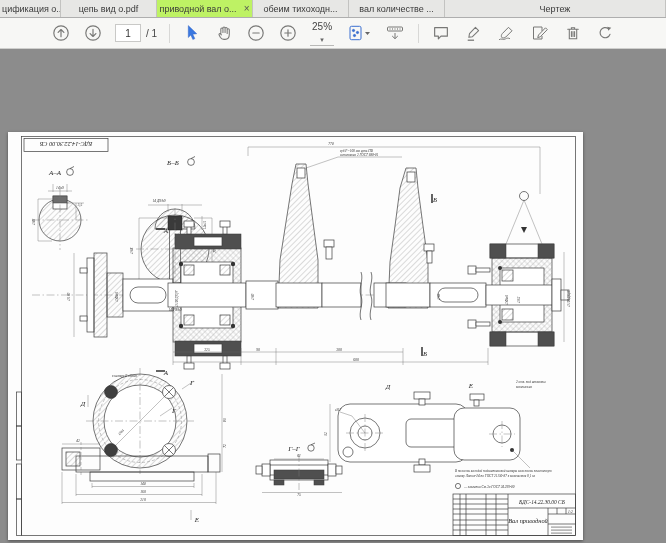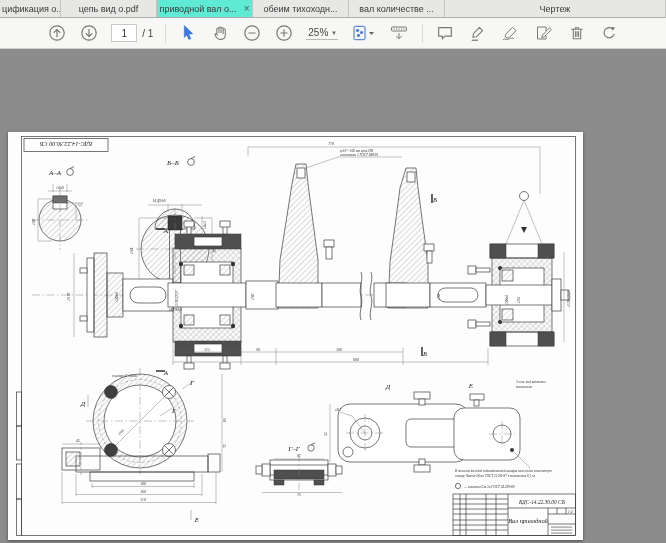--- a/index.html
+++ b/index.html
@@ -5,33 +5,33 @@
   html,body{margin:0;padding:0;}
   body{width:666px;height:543px;overflow:hidden;background:#8c8c8c;
        font-family:"Liberation Sans",sans-serif;-webkit-font-smoothing:antialiased;}
   
   .tabbar{height:17px;display:flex;background:#d2d2d0;border-bottom:1px solid #aeaeae;}
   .tab{background:#e7e7e5;border-right:1px solid #c3c3c1;color:#3a3a3a;font-size:9px;
        display:flex;align-items:center;justify-content:center;gap:5px;
        white-space:nowrap;overflow:hidden;width:95px;flex:0 0 auto;cursor:default;}
   .tab.first{width:58px;justify-content:flex-start;padding-left:2px;}
   .tab.last{flex:1 1 auto;}
-  .tab.active{background:#5eead4;}
+  .tab.active{background:#bef264;}
   .tab .close{color:#555;font-size:10px;line-height:1;margin-left:2px;}
   
   .toolbar{height:30px;background:#f7f7f5;border-bottom:1px solid #cfcfcd;
            display:flex;align-items:center;justify-content:center;gap:12px;}
   .tb{background:none;border:none;padding:1px;margin:0;display:flex;align-items:center;cursor:pointer;}
   .tb svg{display:block;}
   .sep{width:1px;height:19px;background:#d8d8d6;}
   .pagebox{display:flex;align-items:center;gap:5px;font-size:10px;color:#444;}
   .pagenum{width:24px;height:16px;font-size:10px;text-align:center;border:1px solid #c9c9c7;
            background:#fff;color:#333;padding:0;}
   .zoomlevel{display:flex;align-items:center;gap:4px;font-size:10px;color:#444;
-             border-bottom:1px solid #b9b9b7;padding:1px 2px;cursor:pointer;}
+             border-bottom:1px solid #b9b9b7;padding:1px 2px;cursor:pointer;flex-direction:column;}
   .caret{font-size:7px;color:#666;}
   
   .docarea{position:relative;height:495px;background:#8c8c8c;overflow:hidden;}
   .page{position:absolute;left:8px;top:83px;width:575px;height:408px;background:#fdfdfd;
         box-shadow:0 1px 3px rgba(0,0,0,.45);}
   
   .s{stroke:#3c3c3c;stroke-width:.7;fill:none}
   .sf{stroke:#3c3c3c;stroke-width:.7;fill:#fff}
   .sh{stroke:#3c3c3c;stroke-width:.7;fill:url(#h)}
   .sch{stroke:#3c3c3c;stroke-width:.7;fill:url(#ch)}

